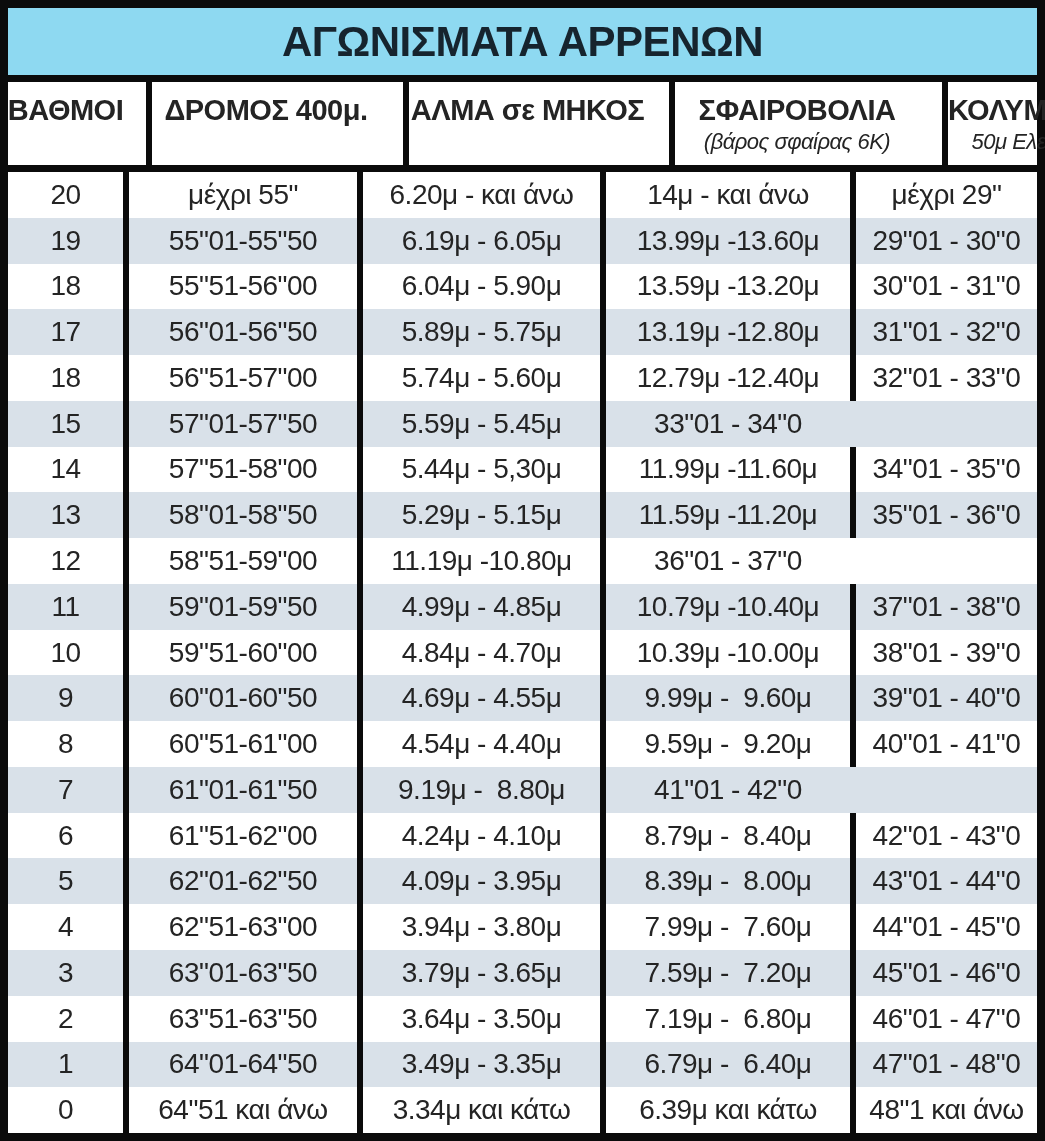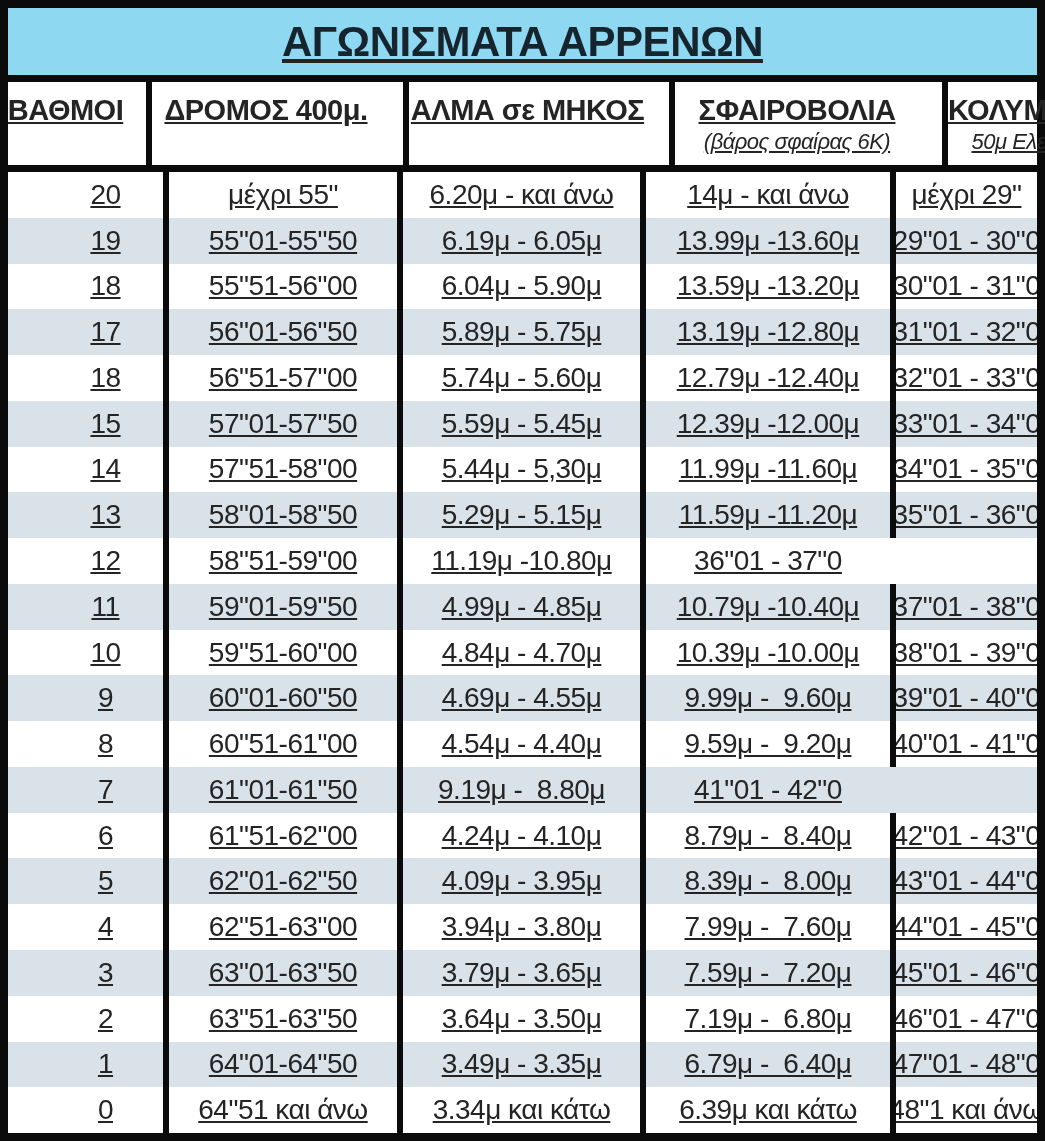--- a/index.html
+++ b/index.html
@@ -14,21 +14,20 @@
   .table-wrap {
     width: 1045px;
     height: 1141px;
     border: 8px solid var(--border);
     display: flex;
     flex-direction: column;
     font-family: "Liberation Sans", sans-serif;
     color: var(--text);
     letter-spacing: -0.5px;
     background: #ffffff;
-    text-decoration: underline;
   }
   .title-bar {
     height: 74px;
     flex: 0 0 74px;
     background: var(--title-bg);
     border-bottom: 7px solid var(--border);
     display: flex;
     align-items: center;
     justify-content: center;
     font-size: 42px;
@@ -64,21 +63,21 @@
     font-size: 22px;
     height: 27px;
     line-height: 27px;
     white-space: nowrap;
   }
   .body {
     flex: 1 1 auto;
     display: flex;
     flex-direction: column;
   }
-  .row { flex: 1 1 auto; padding-left: 40px; }
+  .row { flex: 1 1 auto; }
   .row:nth-child(even) { background: var(--stripe); }
   .cell {
     display: flex;
     align-items: center;
     justify-content: center;
     font-size: 28px;
     white-space: pre;
     overflow: hidden;
   }
   .cell:not(:first-child) { border-left: 6px solid var(--border); }
@@ -145,21 +144,20 @@
         <div class="cell">18</div>
         <div class="cell">56"51-57"00</div>
         <div class="cell">5.74μ - 5.60μ</div>
         <div class="cell">12.79μ -12.40μ</div>
         <div class="cell">32"01 - 33"0</div>
       </div>
       <div class="row grid">
         <div class="cell">15</div>
         <div class="cell">57"01-57"50</div>
         <div class="cell">5.59μ - 5.45μ</div>
-        <div class="cell">12.39μ -12.00μ</div>
         <div class="cell">33"01 - 34"0</div>
       </div>
       <div class="row grid">
         <div class="cell">14</div>
         <div class="cell">57"51-58"00</div>
         <div class="cell">5.44μ - 5,30μ</div>
         <div class="cell">11.99μ -11.60μ</div>
         <div class="cell">34"01 - 35"0</div>
       </div>
       <div class="row grid">

